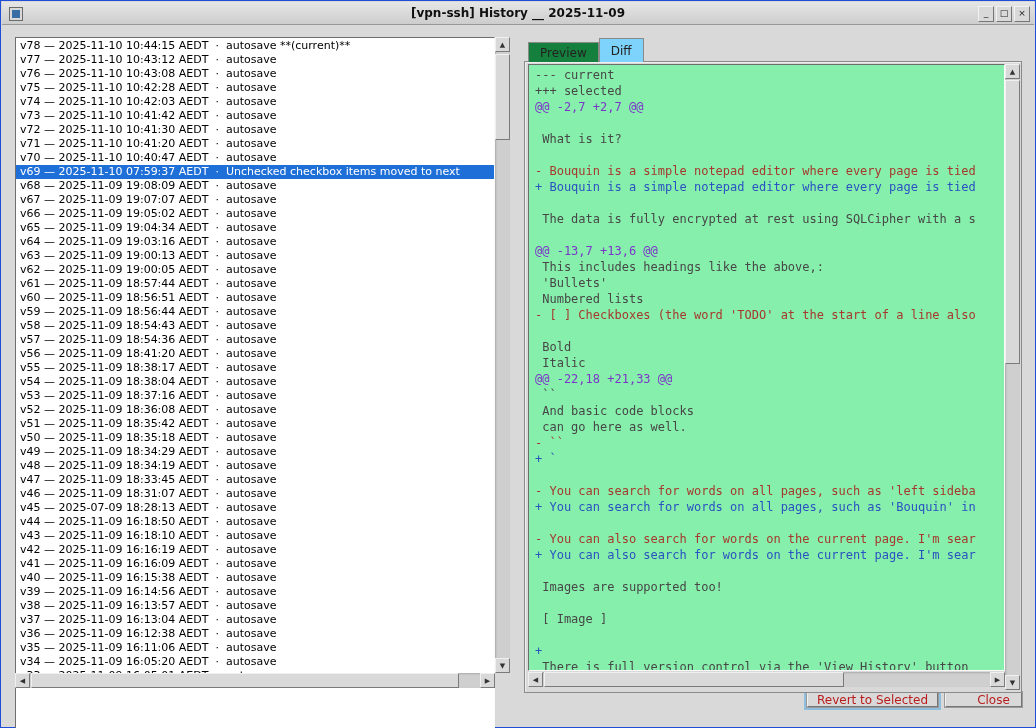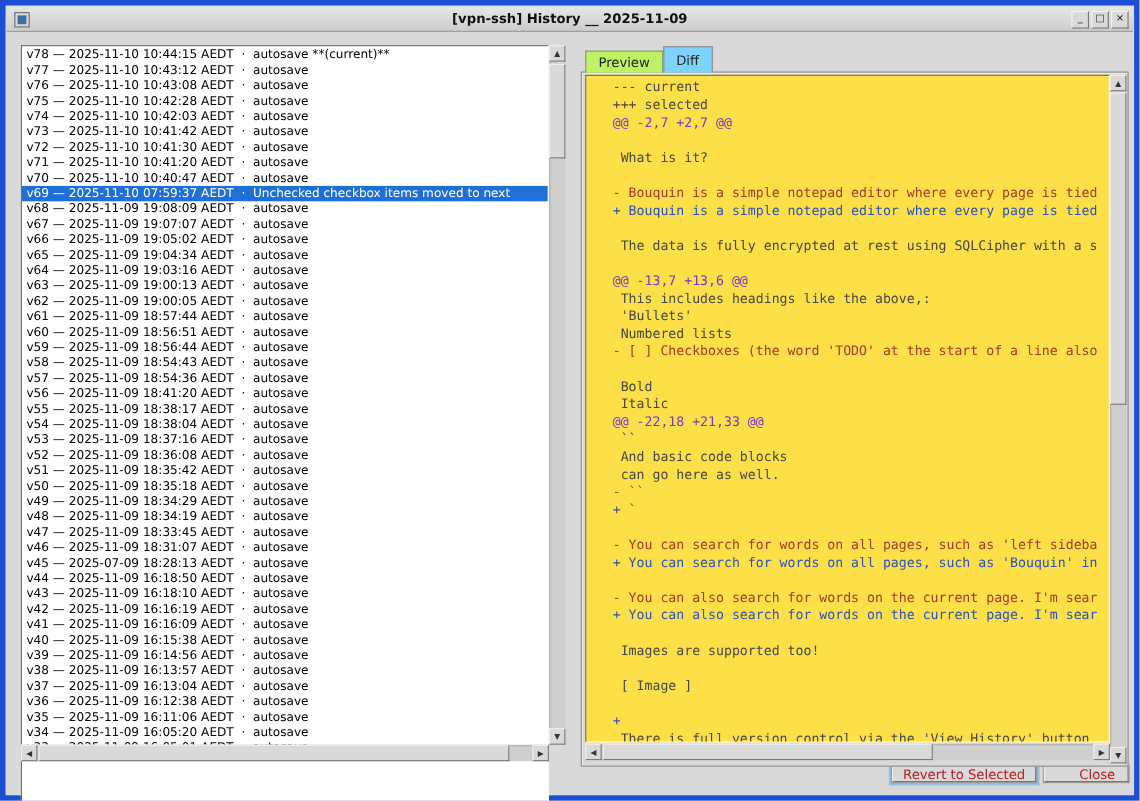--- a/index.html
+++ b/index.html
@@ -5,21 +5,21 @@
   * { margin:0; padding:0; box-sizing:border-box; }
   html,body { width:1036px; height:728px; }
   body {
     font-family:"DejaVu Sans", sans-serif;
     background:#d9d9d9;
     position:relative;
     overflow:hidden;
   }
   .window {
     position:absolute; inset:0;
-    border:5px solid #1d4ed8;
+    border:1px solid #1d4ed8;
     background:#d9d9d9;
   }
   
   .titlebar {
     position:absolute; left:1px; top:1px; right:1px; height:23px;
     background:linear-gradient(#e6e6e6,#cdcdcd);
     border-bottom:1px solid #979797;
   }
   .title-text {
     position:absolute; left:0; right:0; top:4px;
@@ -80,37 +80,37 @@
   .tabs {
     position:absolute; left:527px; top:37px; height:24px;
     display:flex; align-items:flex-end; z-index:3;
   }
   .tab {
     font-size:12px; padding:0 11px;
     border:1px solid #8a8a8a; border-bottom:none;
     display:flex; align-items:center;
     color:#222; cursor:default;
   }
-  .tab.inactive { height:20px; background:#bef264; }
+  .tab.inactive { height:20px; background:#15803d; }
   .tab.active  { height:24px; background:#7dd3fc; z-index:4; position:relative; }
   .pane {
     position:absolute; left:523px; top:60px; width:498px; height:632px;
     background:#d9d9d9;
     border:1px solid #8a8a8a;
     box-shadow: inset 1px 1px 0 #efefef;
     z-index:1;
   }
   .difftext {
     position:absolute; left:527px; top:63px; width:477px; height:607px;
-    background:#fde047;
+    background:#86efac;
     border:1px solid; border-color:#6e6e6e #fafafa #fafafa #6e6e6e;
     overflow:hidden;
     font-family:"DejaVu Sans Mono", monospace;
     font-size:12px;
-    padding:2px 0 0 24px;
+    padding:2px 0 0 6px;
     z-index:2;
   }
   .dline { height:16px; line-height:16px; white-space:pre; }
   .dline.meta    { color:var(--context); }
   .dline.context { color:var(--context); }
   .dline.removed { color:var(--removed); }
   .dline.added   { color:var(--added); }
   .dline.hunk    { color:var(--hunk); }
   
   .pushbtn {

